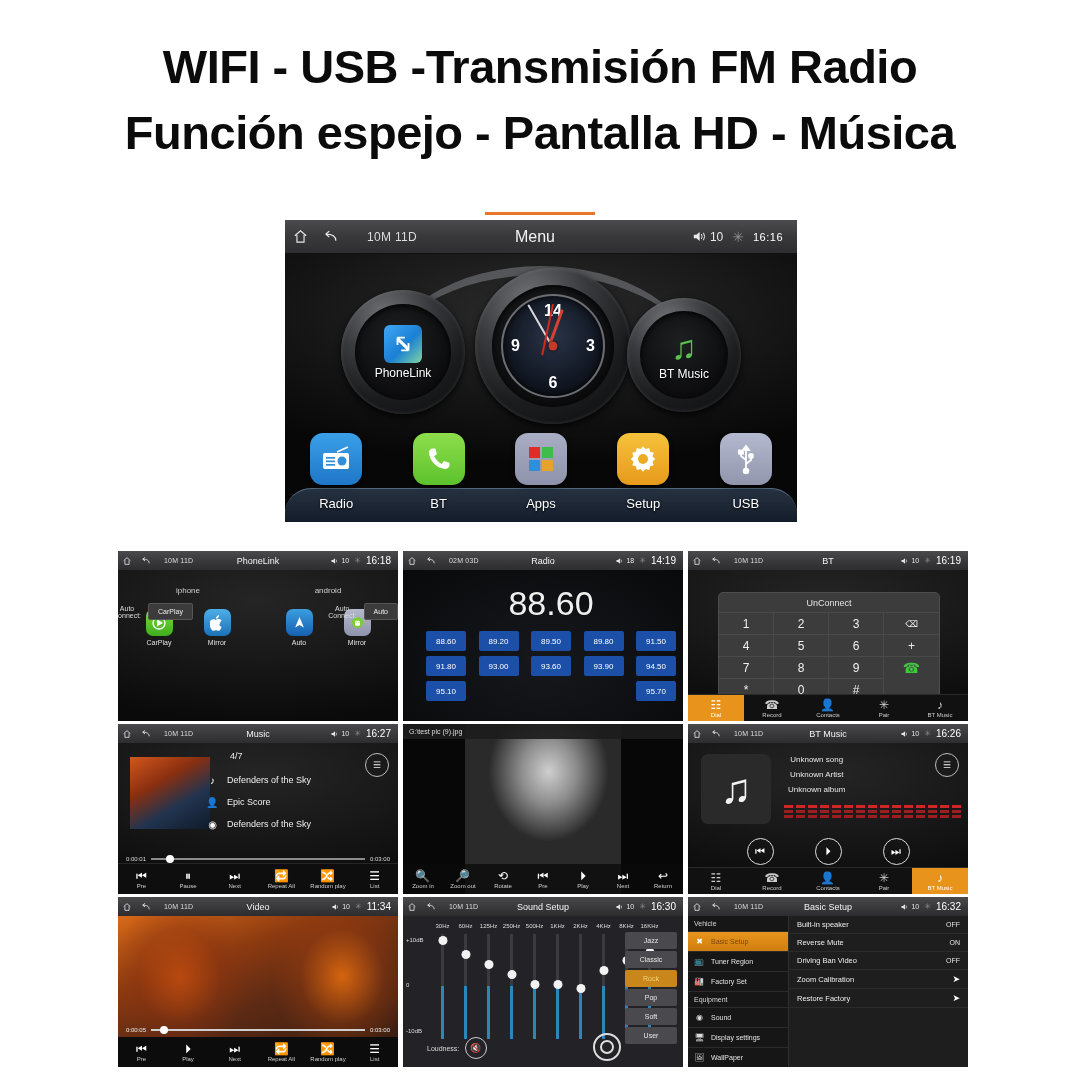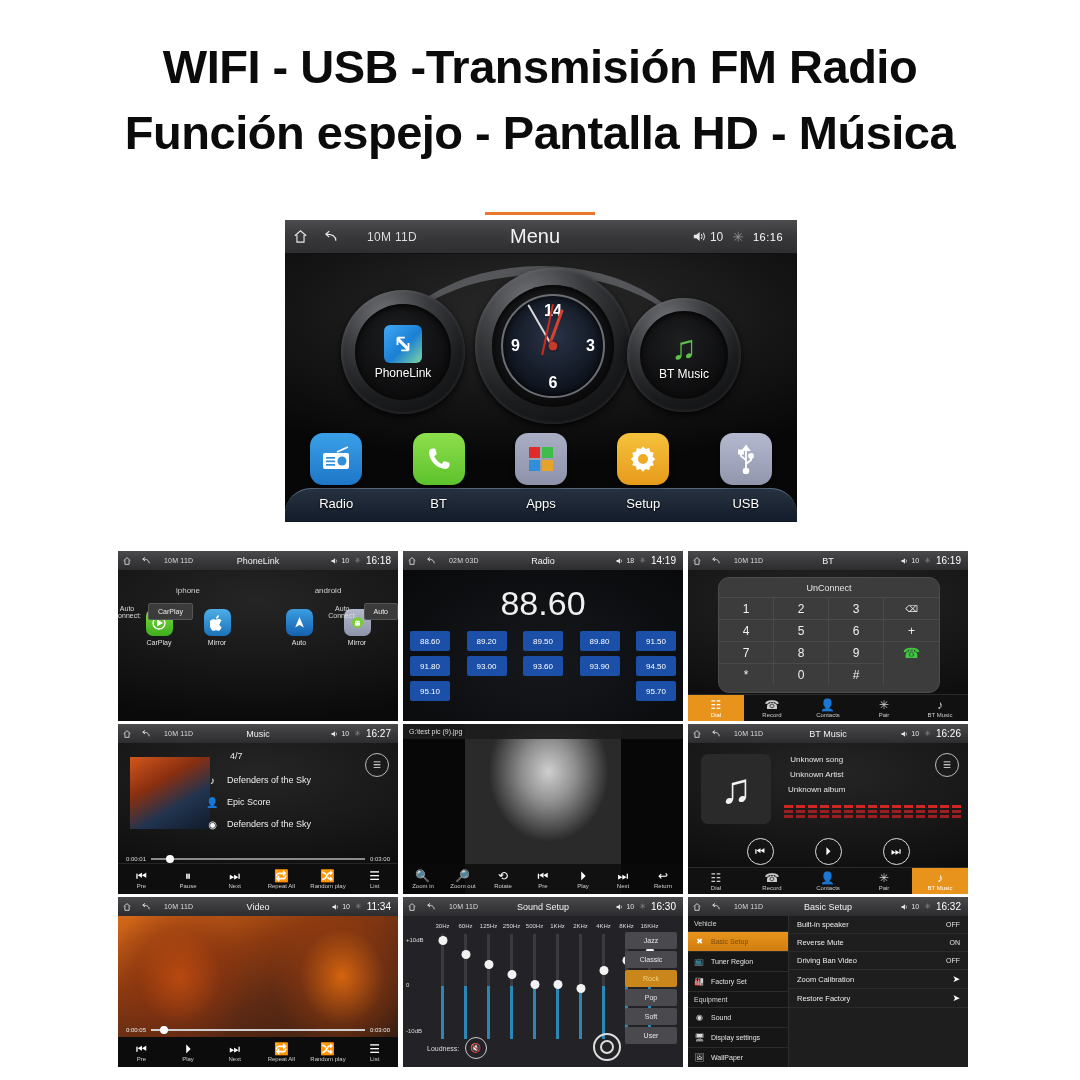--- a/index.html
+++ b/index.html
@@ -27,21 +27,21 @@
   .statusbar{
     height:33px;width:100%;
     background:linear-gradient(180deg,#4c4c4f 0%,#3a3a3d 45%,#2e2e31 100%);
     display:flex;align-items:center;color:#e9e9e9;position:relative;
     border-bottom:1px solid #111;
   }
   .sb-ico{width:30px;display:flex;justify-content:center;align-items:center;}
   .sb-home svg,.sb-back svg{display:block;}
   .sb-date{font-size:12px;margin-left:22px;letter-spacing:0.3px;color:#ddd;}
   .sb-title{
-    position:absolute;left:0;right:12px;text-align:center;font-size:20px;color:#f2f2f2;
+    position:absolute;left:0;right:12px;text-align:center;font-size:16px;color:#f2f2f2;
     pointer-events:none;
   }
   .sb-right{margin-left:auto;display:flex;align-items:center;gap:9px;padding-right:14px;}
   .sb-vol{display:flex;align-items:center;gap:2px;font-size:12px;color:#e9e9e9;}
   .sb-time{font-size:11px;color:#fff;letter-spacing:0.5px;}
   .bt-gl{color:#8e8e8e;font-size:14px;}
 
   .hero-body{
     position:relative;height:269px;width:100%;
     background:
@@ -157,32 +157,33 @@
   .pl-auto{position:absolute;bottom:26px;width:50%;display:flex;align-items:center;justify-content:center;gap:7px;}
   .pl-auto span{font-size:7px;color:#dcdcdc;}
   .pl-btn{
     background:#3b3b3b;border:1px solid #555;color:#eee;font-size:7px;
     padding:4px 9px;border-radius:2px;
   }
 
   
   .radio-body{
     background:radial-gradient(ellipse 250px 160px at 50% 60%,#16181c 0%,#0a0b0d 70%,#050506 100%);
+    padding-left:16px;
   }
   .radio-freq{text-align:center;font-size:34px;color:#f0f0f0;margin-top:14px;font-weight:300;}
   .presets{display:flex;flex-wrap:wrap;gap:5px 6px;padding:8px 7px 0;justify-content:space-between;}
   .pbtn{
     width:40px;height:20px;background:#1b4fa8;color:#fff;font-size:8px;
     display:flex;align-items:center;justify-content:center;border-radius:2px;
   }
 
   
   .keypad{
-    position:absolute;left:30px;top:7px;width:220px;height:114px;
-    background:#3c3c3c;border-radius:11px;border:1px solid #4d4d4d;
+    position:absolute;left:30px;top:22px;width:220px;height:114px;
+    background:#3c3c3c;border-radius:5px;border:1px solid #4d4d4d;
   }
   .kp-title{text-align:center;font-size:9px;color:#e5e5e5;padding:5px 0 4px;}
   .kp-grid{display:grid;grid-template-columns:repeat(4,1fr);}
   .kp-key{
     height:21px;display:flex;align-items:center;justify-content:center;
     font-size:12px;color:#f0f0f0;border-top:1px solid #4a4a4a;border-right:1px solid #4a4a4a;
   }
   .kp-key:nth-child(4n){border-right:none;}
   .bt-tabs{
     position:absolute;left:0;bottom:0;width:100%;height:26px;display:flex;

